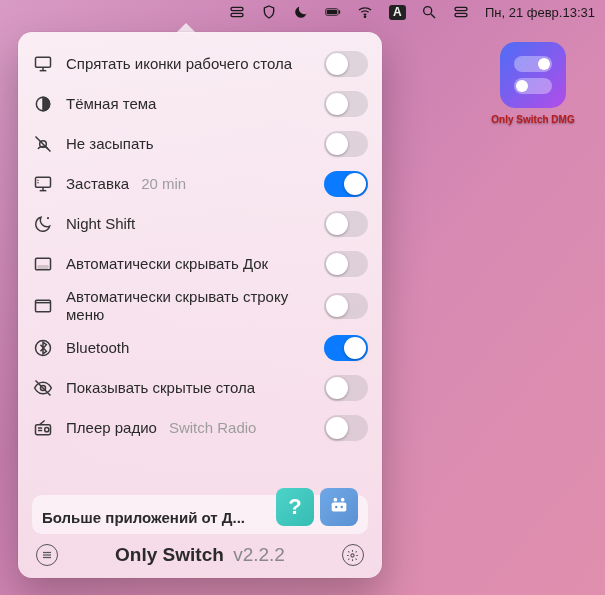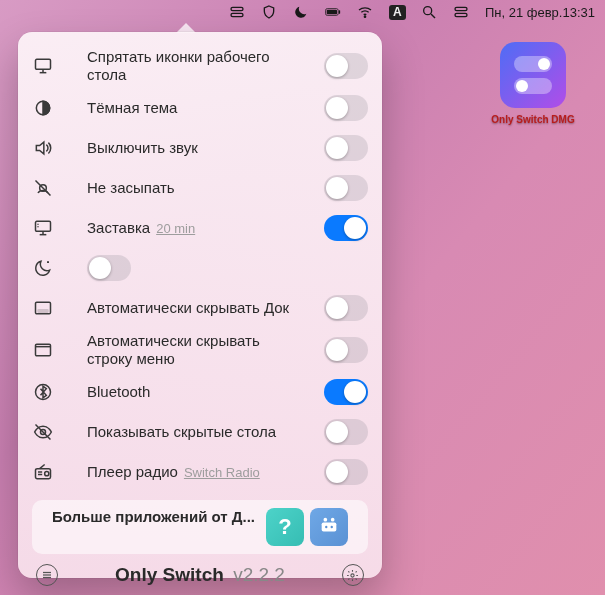--- a/index.html
+++ b/index.html
@@ -33,50 +33,50 @@
     width: 364px; height: 546px;
     background: linear-gradient(180deg, rgba(253,244,248,0.93), rgba(248,225,236,0.93));
     border-radius: 14px;
     box-shadow: 0 20px 40px rgba(0,0,0,0.25), 0 0 0 0.5px rgba(0,0,0,0.08);
     display: flex; flex-direction: column;
     padding: 12px 14px 8px 14px;
   }
   .rows { flex: 1; display: flex; flex-direction: column; }
   .row {
     display: flex; align-items: center;
-    min-height: 40px; padding: 4px 0; gap: 21px;
+    min-height: 40px; padding: 4px 0;
   }
   .row .icon {
     width: 22px; height: 22px; margin-right: 12px;
     display:flex; align-items:center; justify-content:center;
     color: #3a3a3a;
   }
   .row .icon svg { width: 20px; height: 20px; stroke: #3a3a3a; }
   .row .label { flex: 1; font-size: 15px; color: #2a2a2a; line-height: 1.2; }
-  .row .label .sub { color: #9d9d9d; margin-left: 6px; font-size: 13px; text-decoration: underline; }
+  .row .label .sub { color: #9d9d9d; margin-left: 12px; font-size: 15px; }
   .toggle {
     width: 44px; height: 26px; border-radius: 13px;
     background: rgba(120,120,128,0.2);
     position: relative; flex-shrink: 0;
     transition: background .15s;
   }
   .toggle .knob {
     position: absolute; top: 2px; left: 2px;
     width: 22px; height: 22px; border-radius: 50%;
     background: #fff; box-shadow: 0 1px 3px rgba(0,0,0,0.3);
   }
   .toggle.on { background: #0a7aff; }
   .toggle.on .knob { left: auto; right: 2px; }
 
   .promo {
     margin-top: 8px;
-    display: flex; align-items: flex-start; gap: 6px;
+    display: flex; align-items: flex-end; gap: 6px;
     background: rgba(255,255,255,0.55);
-    border-radius: 10px; padding: 8px 20px;
-    height: 69px;
+    border-radius: 10px; padding: 8px 10px;
+    height: 39px;
   }
   .promo .promo-text {
     flex: 1; font-size: 15px; font-weight: 600; color: #2a2a2a;
     white-space: nowrap; overflow: hidden; text-overflow: ellipsis;
   }
   .promo .promo-btn {
     width: 38px; height: 38px; border-radius: 8px;
     display:flex; align-items:center; justify-content:center;
     font-size: 22px; font-weight: 700; color: #fff;
   }
@@ -203,33 +203,20 @@
           </svg>
         </span>
         <span class="label"><span>Тёмная тема</span></span>
         <div class="toggle">
           <div class="knob"></div>
         </div>
       </div>
       <div class="row">
         <span class="icon">
           <svg viewBox="0 0 24 24" fill="none" stroke="currentColor" stroke-width="1.8">
-            <path d="M4 9v6h4l5 4V5L8 9H4z"></path>
-            <path d="M16 8a5 5 0 0 1 0 8"></path>
-            <path d="M18.5 5.5a9 9 0 0 1 0 13"></path>
-          </svg>
-        </span>
-        <span class="label"><span>Выключить звук</span></span>
-        <div class="toggle">
-          <div class="knob"></div>
-        </div>
-      </div>
-      <div class="row">
-        <span class="icon">
-          <svg viewBox="0 0 24 24" fill="none" stroke="currentColor" stroke-width="1.8">
             <path d="M8 12a4 4 0 1 0 8 0 4 4 0 0 0-8 0"></path>
             <path d="M3 3l18 18"></path>
             <path d="M6 18c1-2 4-3 6-3s5 1 6 3"></path>
           </svg>
         </span>
         <span class="label"><span>Не засыпать</span></span>
         <div class="toggle">
           <div class="knob"></div>
         </div>
       </div>
@@ -248,20 +235,21 @@
         </div>
       </div>
       <div class="row">
         <span class="icon">
           <svg viewBox="0 0 24 24" fill="none" stroke="currentColor" stroke-width="1.8">
             <path d="M20 14.5A8 8 0 0 1 9.5 4 8.5 8.5 0 1 0 20 14.5z"></path>
             <line x1="17" y1="5" x2="19" y2="5"></line>
             <line x1="18" y1="4" x2="18" y2="6"></line>
           </svg>
         </span>
+        <span class="label"><span>Night Shift</span></span>
         <div class="toggle">
           <div class="knob"></div>
         </div>
       </div>
       <div class="row">
         <span class="icon">
           <svg viewBox="0 0 24 24" fill="none" stroke="currentColor" stroke-width="1.8">
             <rect x="3" y="5" width="18" height="14" rx="1.5"></rect>
             <rect x="6" y="14" width="12" height="3" rx="0.8" fill="currentColor" opacity="0.2"></rect>
           </svg>

